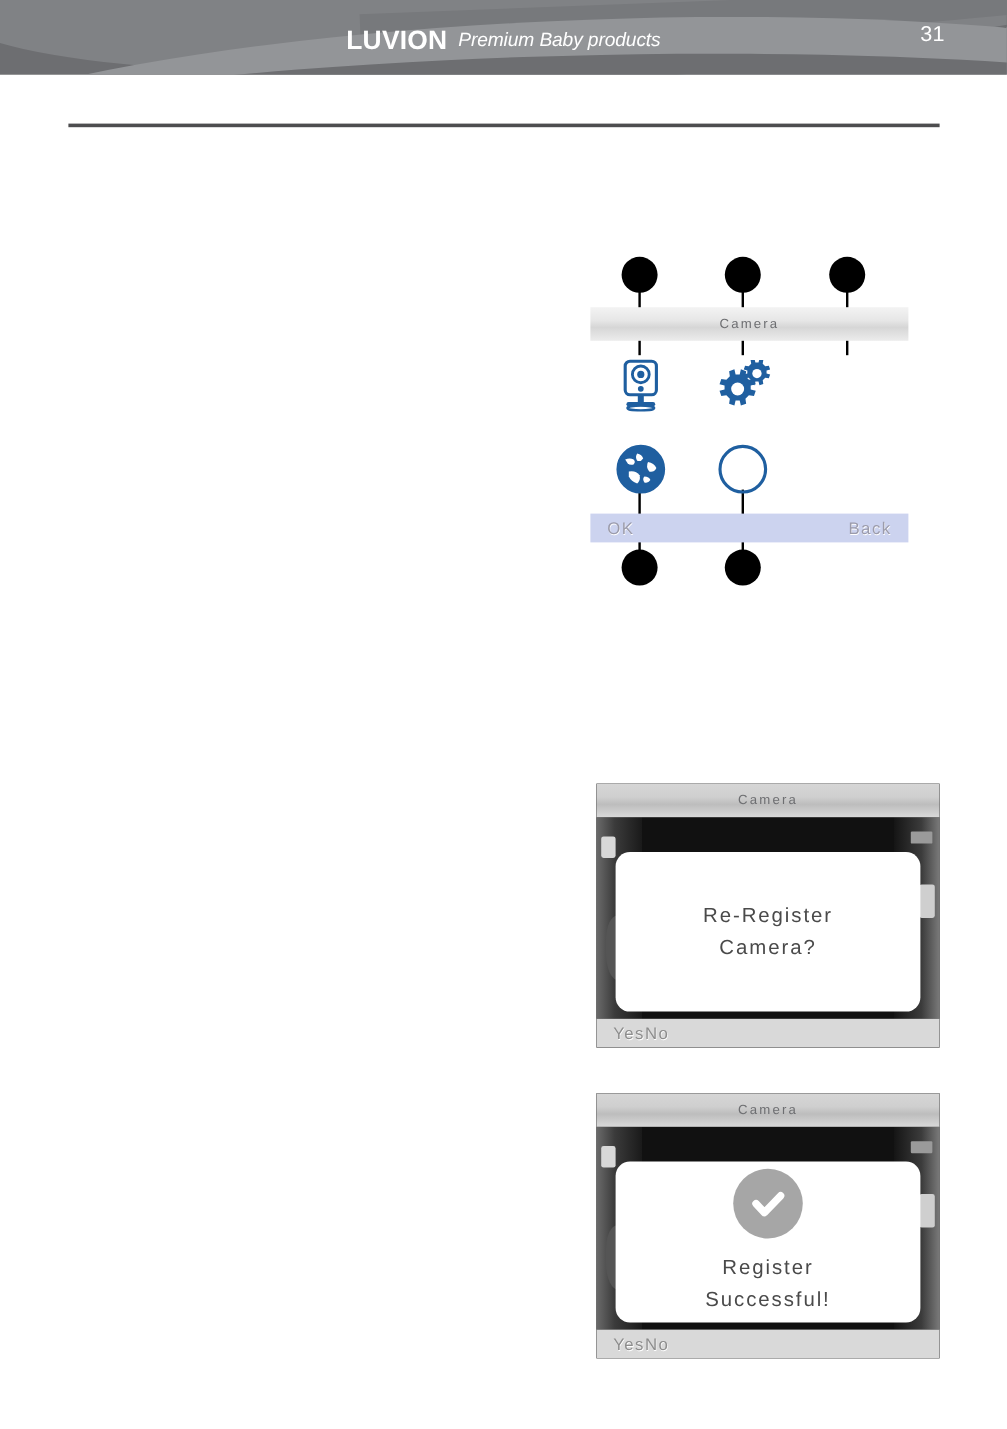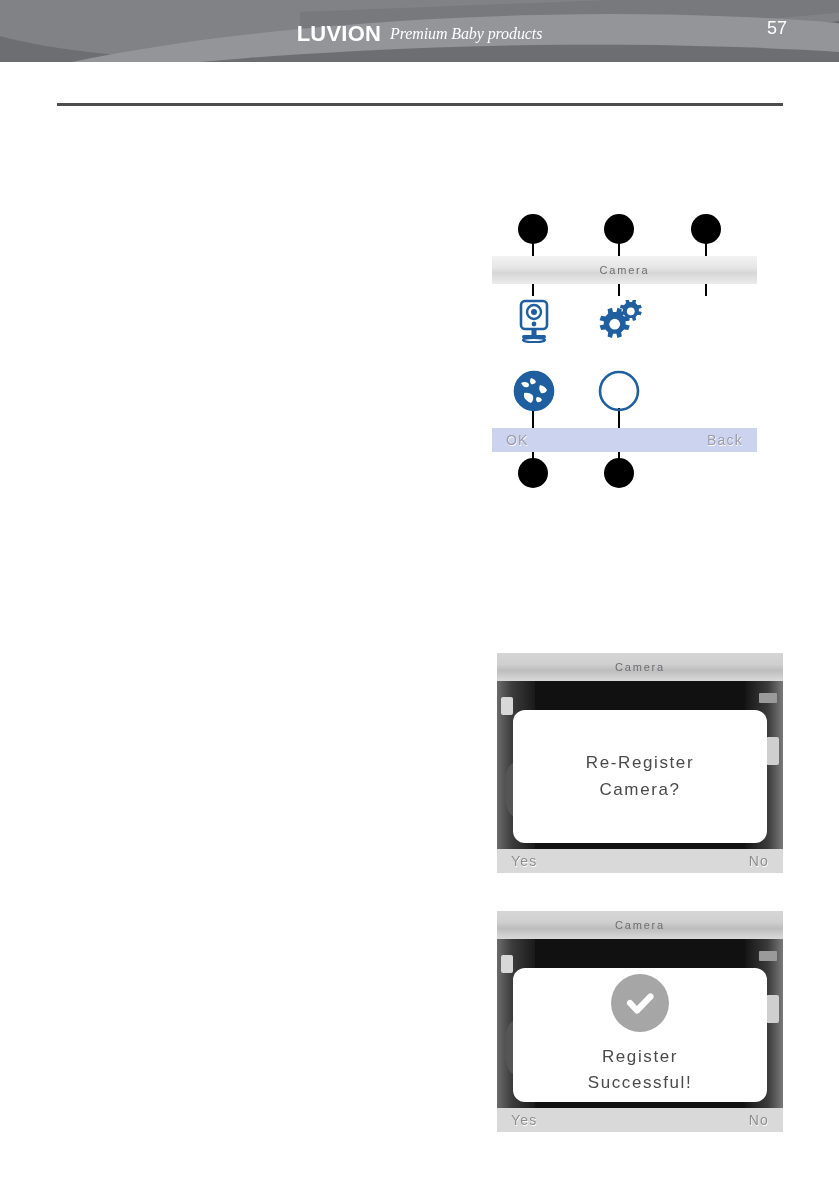--- a/index.html
+++ b/index.html
@@ -89,21 +89,20 @@
     font-weight: bold;
     font-size: 22px;
     letter-spacing: 0.2px;
   }
   .brand-tagline {
     color: #ffffff;
     font-style: italic;
     font-size: 16px;
     margin-left: 9px;
     letter-spacing: -0.1px;
-    font-family: Liberation Serif, serif;
   }
   .page-number {
     position: absolute;
     right: 52px;
     top: 18px;
     color: #ffffff;
     font-size: 18px;
   }
 
   
@@ -132,21 +131,20 @@
     font-size: 11px;
     letter-spacing: 1.8px;
   }
   .lcd-softbar {
     position: absolute;
     left: 0;
     width: 100%;
     height: 24px;
     display: flex;
     align-items: center;
-    justify-content: space-between;
     box-sizing: border-box;
     padding: 0 14px;
   }
   .softkey {
     font-size: 14px;
     letter-spacing: 1.2px;
   }
 
   
   .diagram-one {
@@ -313,21 +311,21 @@
   <div class="wave wave-a"></div>
   <div class="wave wave-b"></div>
   <div class="wave wave-e"></div>
   <div class="wave wave-c"></div>
   <div class="wave wave-d"></div>
 
   <div class="header-title-wrap">
     <span class="brand-name">LUVION</span>
     <span class="brand-tagline">Premium Baby products</span>
   </div>
-  <div class="page-number">57</div>
+  <div class="page-number">31</div>
 </div>
 
 <div class="divider-rule"></div>
 
 <div class="diagram-one">
 
   <div class="callout-dot" style="left:34px; top:8px;"></div>
   <div class="callout-line" style="left:48px; top:36px; height:54px;"></div>
 
   <div class="callout-dot" style="left:120px; top:8px;"></div>

